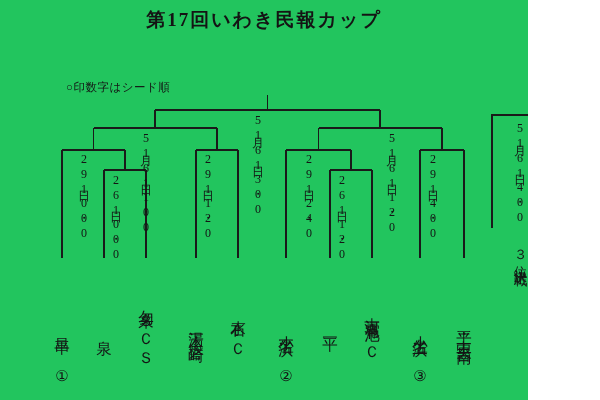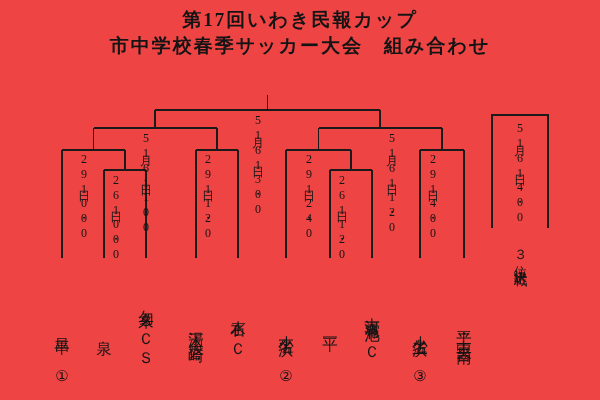--- a/index.html
+++ b/index.html
@@ -1,19 +1,19 @@
 <!DOCTYPE html>
 <html><head>
 <meta charset="utf-8">
 <style>
   * { margin:0; padding:0; box-sizing:border-box; }
   html,body { width:600px; height:400px; }
   .page {
-    position:relative; width:600px; height:400px;
-    background:#ef4444; color:#141414; overflow:hidden;
+    position:relative; width:528px; height:400px;
+    background:#22c55e; color:#141414; overflow:hidden;
     font-family:"Liberation Serif","DejaVu Serif",serif;
   }
   .title {
     position:absolute; left:0; right:0; text-align:center;
     font-weight:bold; font-size:19px; letter-spacing:2px; white-space:pre;
   }
   .t1 { top:7px; }
   .t2 { top:33px; }
   .note { position:absolute; font-size:11.5px; letter-spacing:0.5px; }
   .vtext {
@@ -31,22 +31,22 @@
   }
   .third-label { font-size:13.5px; letter-spacing:2px; width:22px; line-height:22px; }
   svg.lines { position:absolute; left:0; top:0; }
 </style>
 </head>
 <body>
 
 <div class="page">
 
   <div class="title t1">第17回いわき民報カップ</div>
-  <div class="title t2">市中学校春季サッカー大会　組み合わせ</div>
 
+  <div class="note" style="left:66px;top:80px">○印数字はシード順</div>
 
   <svg class="lines" width="600" height="400" viewBox="0 0 600 400" shape-rendering="crispEdges">
     <path fill="none" stroke="#1a1a1a" stroke-width="1.2" d="M62 258V150 M104 258V170 M146 258V170 M196 258V150 M238 258V150 M286 258V150 M330 258V170 M372 258V170 M420 258V150 M464 258V150"></path>
     <path fill="none" stroke="#1a1a1a" stroke-width="1.2" d="M104 170H146 M125 170V150 M330 170H372 M351 170V150 M62 150H125 M93.5 150V128 M196 150H238 M217 150V128 M286 150H351 M318.5 150V128 M420 150H464 M442 150V128 M93.5 128H217 M155 128V110 M318.5 128H442 M380 128V110 M155 110H380 M267.5 110V95"></path>
     <path fill="none" stroke="#1a1a1a" stroke-width="1.2" d="M492 228V115H548V228"></path>
   </svg>
 
   <div class="vtext date" style="left:76px;top:152px">29日10・00</div>
   <div class="vtext date" style="left:108px;top:173px">26日10・00</div>
   <div class="vtext date" style="left:138px;top:131px">5月16日11・00</div>

